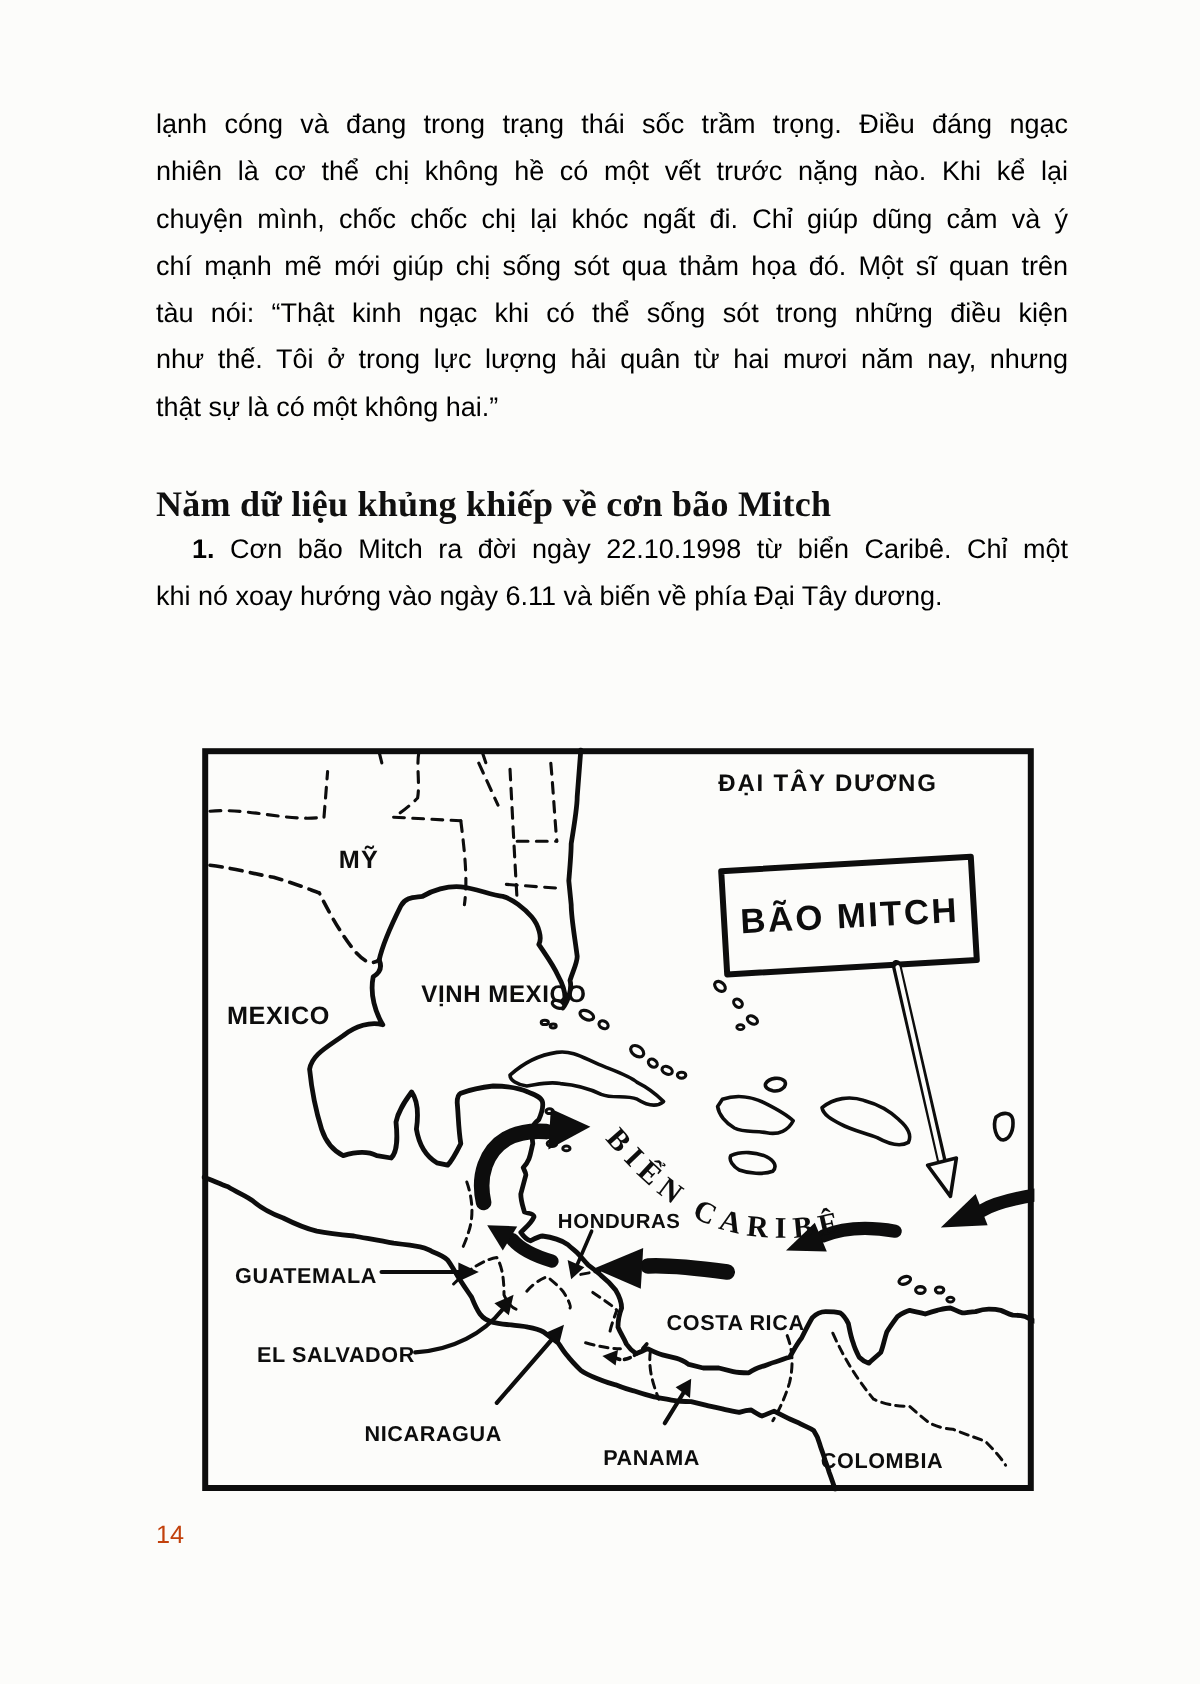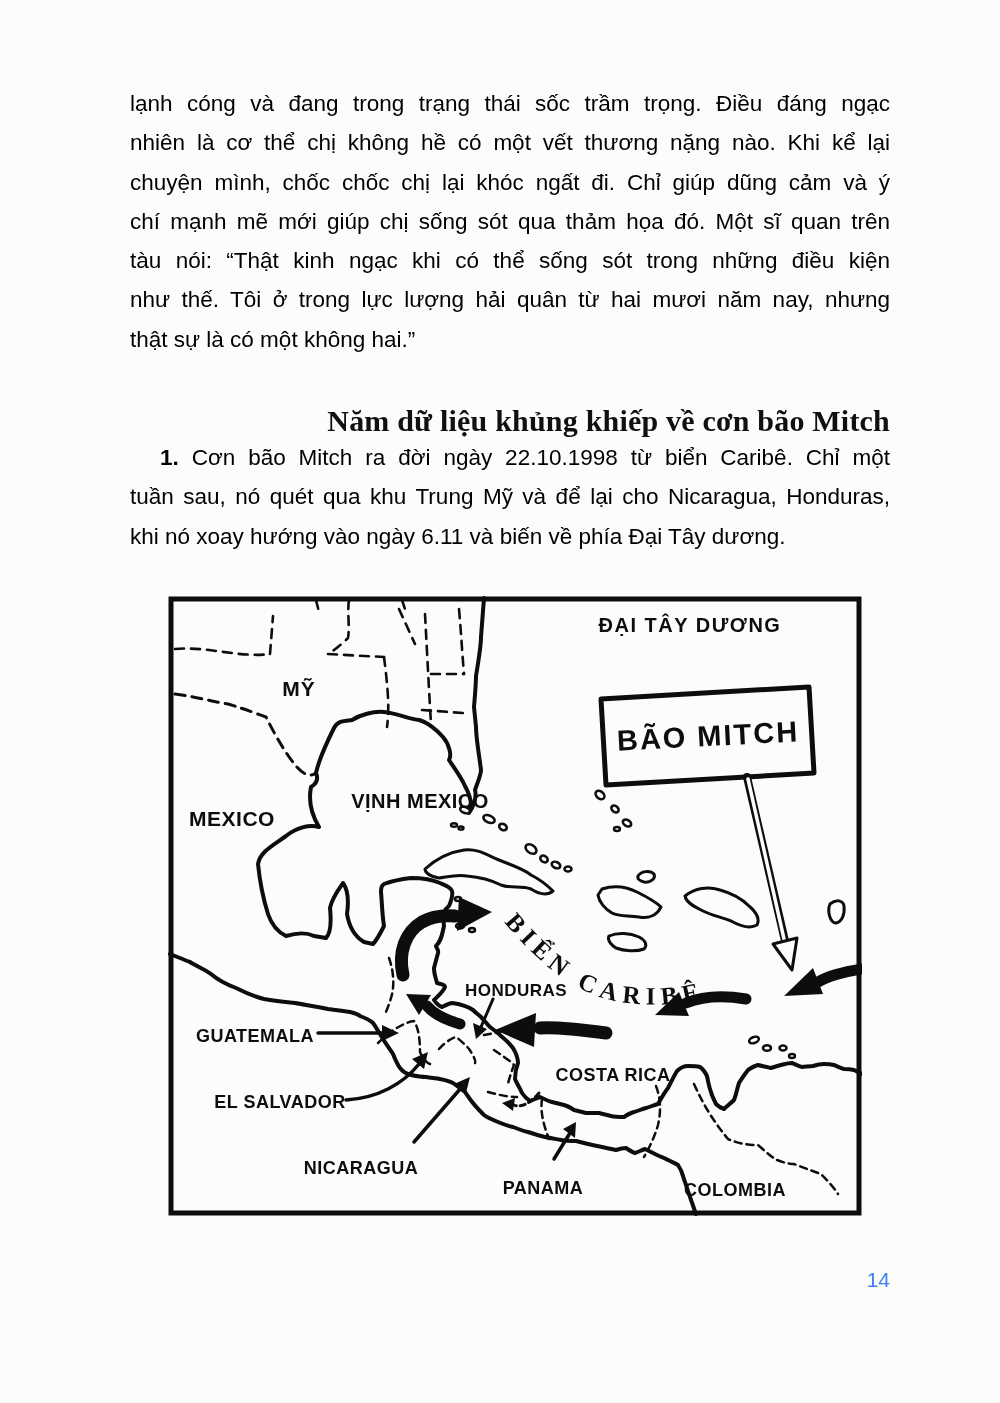--- a/index.html
+++ b/index.html
@@ -16,48 +16,46 @@
     text-align:justify;text-align-last:justify;
     white-space:normal;color:#000000;
   }
   .jline.last{text-align-last:left;}
   .p2num{font-weight:bold;}
   .heading{
     position:absolute;left:130px;top:404px;width:760px;
     font-family:"Liberation Serif",serif;
     font-size:30px;font-weight:bold;color:#101010;
     letter-spacing:0.2px;
-    text-align:right;
   }
   .pagenum{
     position:absolute;left:130px;top:1268px;width:760px;
-    text-align:right;font-size:21px;color:#3b82f6;
+    text-align:left;font-size:21px;color:#c2410c;
   }
-  .mapwrap{position:absolute;left:168px;top:596px;width:694px;height:528px;}
+  .mapwrap{position:absolute;left:168px;top:623px;width:694px;height:528px;}
   svg text{font-family:"Liberation Sans",sans-serif;font-weight:bold;fill:#0d0d0d;}
   svg .serifarc{font-family:"Liberation Serif",serif;}
 </style>
 </head>
 <body>
 
 <div class="textblock" style="top:84px;">
   <div class="jline">lạnh cóng và đang trong trạng thái sốc trầm trọng. Điều đáng ngạc</div>
-  <div class="jline">nhiên là cơ thể chị không hề có một vết thương nặng nào. Khi kể lại</div>
+  <div class="jline">nhiên là cơ thể chị không hề có một vết trước nặng nào. Khi kể lại</div>
   <div class="jline">chuyện mình, chốc chốc chị lại khóc ngất đi. Chỉ giúp dũng cảm và ý</div>
   <div class="jline">chí mạnh mẽ mới giúp chị sống sót qua thảm họa đó. Một sĩ quan trên</div>
   <div class="jline">tàu nói: “Thật kinh ngạc khi có thể sống sót trong những điều kiện</div>
   <div class="jline">như thế. Tôi ở trong lực lượng hải quân từ hai mươi năm nay, nhưng</div>
   <div class="jline last">thật sự là có một không hai.”</div>
 </div>
 
 <div class="heading">Năm dữ liệu khủng khiếp về cơn bão Mitch</div>
 
 <div class="textblock" style="top:438px;">
   <div class="jline" style="padding-left:30px;width:730px;"><span class="p2num">1.</span><span> Cơn bão Mitch ra đời ngày 22.10.1998 từ biển Caribê. Chỉ một</span></div>
-  <div class="jline">tuần sau, nó quét qua khu Trung Mỹ và để lại cho Nicaragua, Honduras,</div>
   <div class="jline last">khi nó xoay hướng vào ngày 6.11 và biến về phía Đại Tây dương.</div>
 </div>
 
 <div class="mapwrap">
 <svg width="694" height="620" viewBox="0 0 694 620">
 
   <rect x="3" y="3" width="688" height="614" fill="none" stroke="#0d0d0d" stroke-width="5"></rect>
 
   <g stroke="#0d0d0d" fill="none" stroke-linecap="round" stroke-linejoin="round">
 

